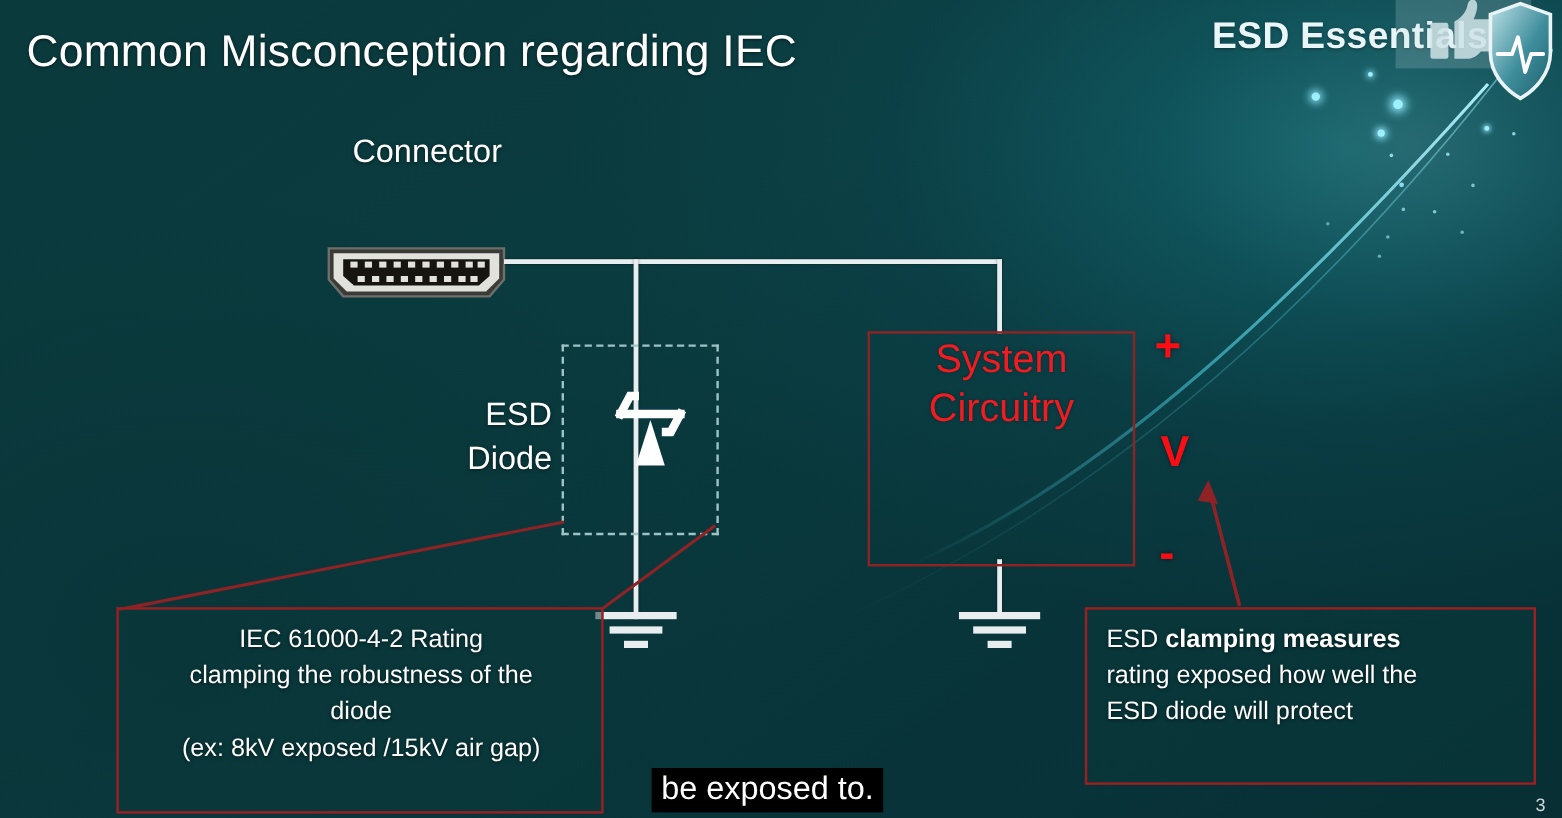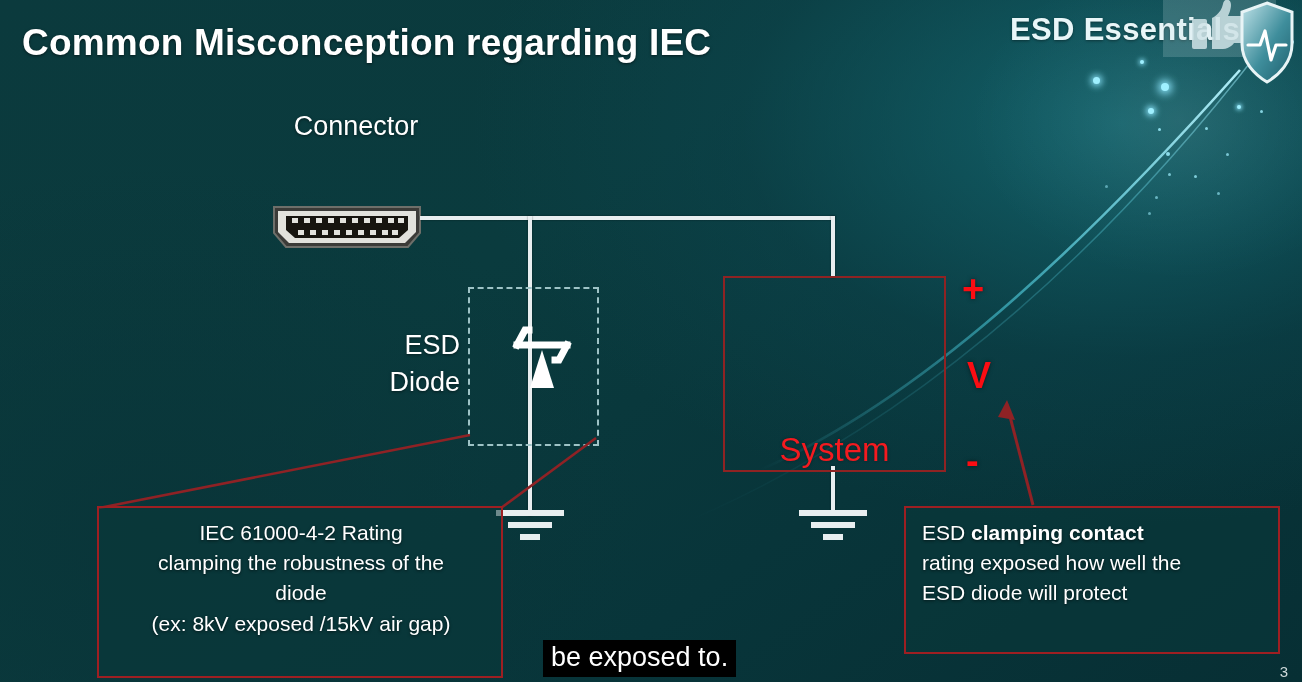--- a/index.html
+++ b/index.html
@@ -16,21 +16,21 @@
   }
 
   
   .swoosh{position:absolute;pointer-events:none;}
   .particles{position:absolute;inset:0;pointer-events:none;}
   .pt{position:absolute;border-radius:50%;background:#9ff0ff;}
 
   
   #title{
     position:absolute;left:22px;top:22px;
-    font-size:37px;font-weight:700;color:#ffffff;
+    font-size:37px;font-weight:400;color:#ffffff;
     letter-spacing:.2px;
     text-shadow:0 1px 3px rgba(0,0,0,.55);
     white-space:nowrap;
     text-align:center;
   }
 
   
   #brand{
     position:absolute;right:62px;top:12px;
     font-size:31px;color:#e9f6f8;font-weight:700;
@@ -67,21 +67,21 @@
   }
   #diode-sym{position:absolute;left:487px;top:310px;width:100px;height:105px;}
 
   
   .gnd{position:absolute;}
 
   
   #sysbox{
     position:absolute;left:723px;top:276px;width:219px;height:192px;
     border:2px solid #8f2323;
-    display:flex;align-items:flex-end;justify-content:center;
+    display:flex;align-items:flex-start;justify-content:center;
   }
   #systext{
     color:#f31b20;font-size:33px;line-height:1.25;text-align:center;
     text-shadow:0 0 3px rgba(0,0,0,.35);
   }
 
   
   .pv{position:absolute;color:#fb0d13;font-weight:bold;text-shadow:0 0 4px rgba(0,0,0,.5);}
   #sym-plus{left:962px;top:268px;font-size:38px;}
   #sym-v{left:967px;top:355px;font-size:36px;}
@@ -244,20 +244,21 @@
 
   <svg class="gnd" style="left:799px;top:508px;" width="68" height="34" viewBox="0 0 68 34">
     <rect x="0" y="2" width="68" height="6" fill="#e8eef0"></rect>
     <rect x="12" y="14" width="44" height="6" fill="#e8eef0"></rect>
     <rect x="24" y="26" width="20" height="6" fill="#e8eef0"></rect>
   </svg>
 
   <div id="sysbox">
     <div id="systext">
       <div>System</div>
+      <div>Circuitry</div>
     </div>
   </div>
 
   <div class="pv" id="sym-plus">+</div>
   <div class="pv" id="sym-v">V</div>
   <div class="pv" id="sym-minus">-</div>
 
   <svg class="leader" style="left:0;top:0;" width="1302" height="682" viewBox="0 0 1302 682">
     <line x1="99" y1="508" x2="470" y2="435" stroke="#8f2225" stroke-width="2.6"></line>
     <line x1="501" y1="508" x2="596" y2="438" stroke="#8f2225" stroke-width="2.6"></line>
@@ -266,21 +267,21 @@
   </svg>
 
   <div class="callout" id="callout-left">
     <div>IEC 61000-4-2 Rating</div>
     <div>clamping the robustness of the</div>
     <div>diode</div>
     <div>(ex: 8kV exposed /15kV air gap)</div>
   </div>
 
   <div class="callout" id="callout-right">
-    <div><span>ESD </span><b>clamping contact</b></div>
+    <div><span>ESD </span><b>clamping measures</b></div>
     <div>rating exposed how well the</div>
     <div>ESD diode will protect</div>
   </div>
 
   <div id="caption">be exposed to.</div>
 
   <div id="pageno">3</div>
 
 </div>
 

